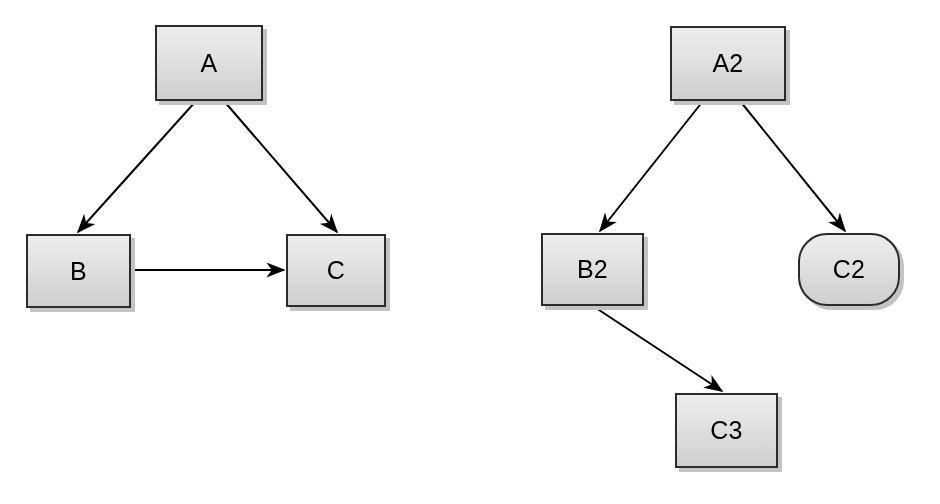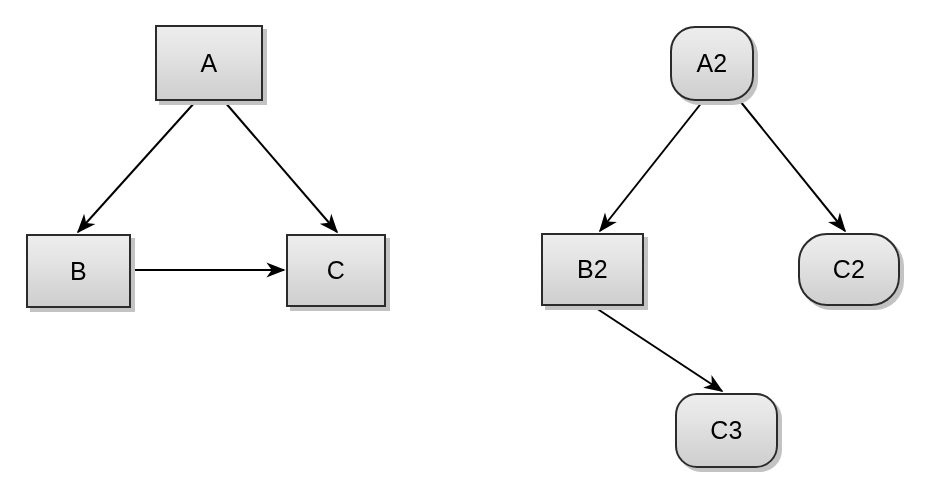--- a/index.html
+++ b/index.html
@@ -73,27 +73,27 @@
   <div id="nodes-group">
       <div class="node" style="left: 155px; top: 25px; width: 108px; height: 76px;">
         <span class="node-label">A</span>
       </div>
       <div class="node" style="left: 26px; top: 234px; width: 105px; height: 74px;">
         <span class="node-label">B</span>
       </div>
       <div class="node" style="left: 286px; top: 234px; width: 100px; height: 73px;">
         <span class="node-label">C</span>
       </div>
-      <div class="node" style="left: 670px; top: 26px; width: 84px; height: 75px; border-radius: 25px;">
+      <div class="node" style="left: 670px; top: 26px; width: 116px; height: 75px;">
         <span class="node-label">A2</span>
       </div>
       <div class="node" style="left: 541px; top: 233px; width: 103px; height: 73px;">
         <span class="node-label">B2</span>
       </div>
       <div class="node" style="left: 798px; top: 233px; width: 102px; height: 73px; border-radius: 29px;">
         <span class="node-label">C2</span>
       </div>
-      <div class="node" style="left: 675px; top: 393px; width: 103px; height: 75px; border-radius: 22px;">
+      <div class="node" style="left: 675px; top: 393px; width: 103px; height: 75px;">
         <span class="node-label">C3</span>
       </div>
     </div>
 
 </div>
 
 </body></html>

